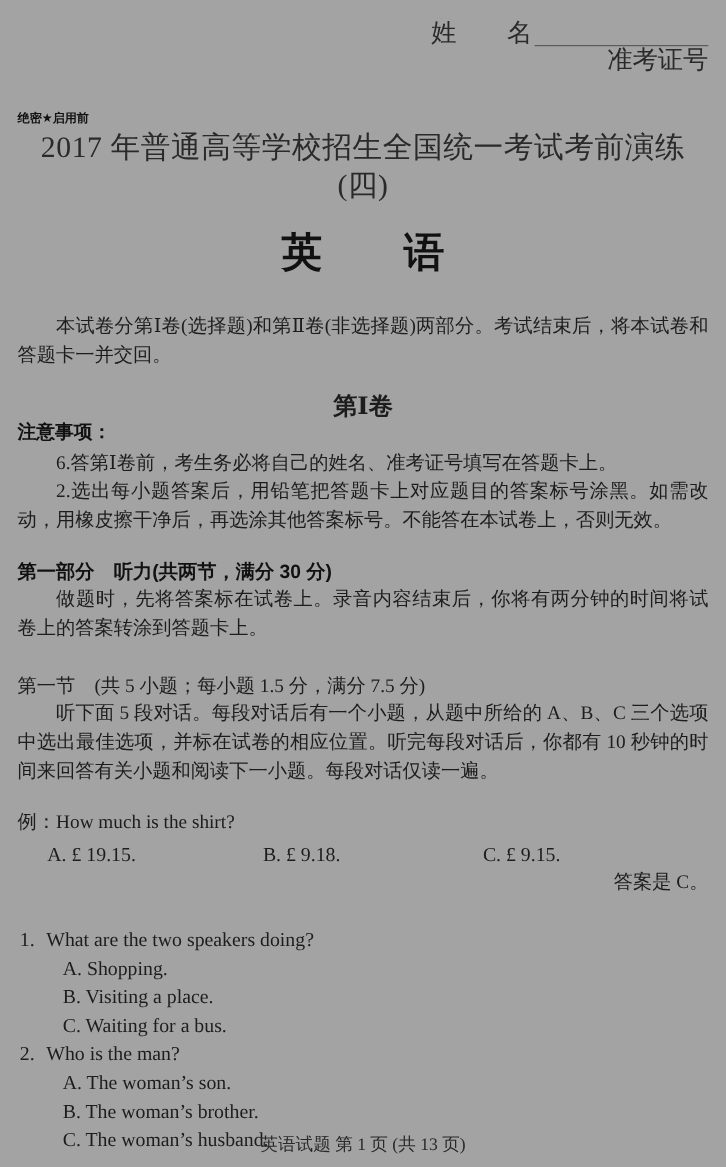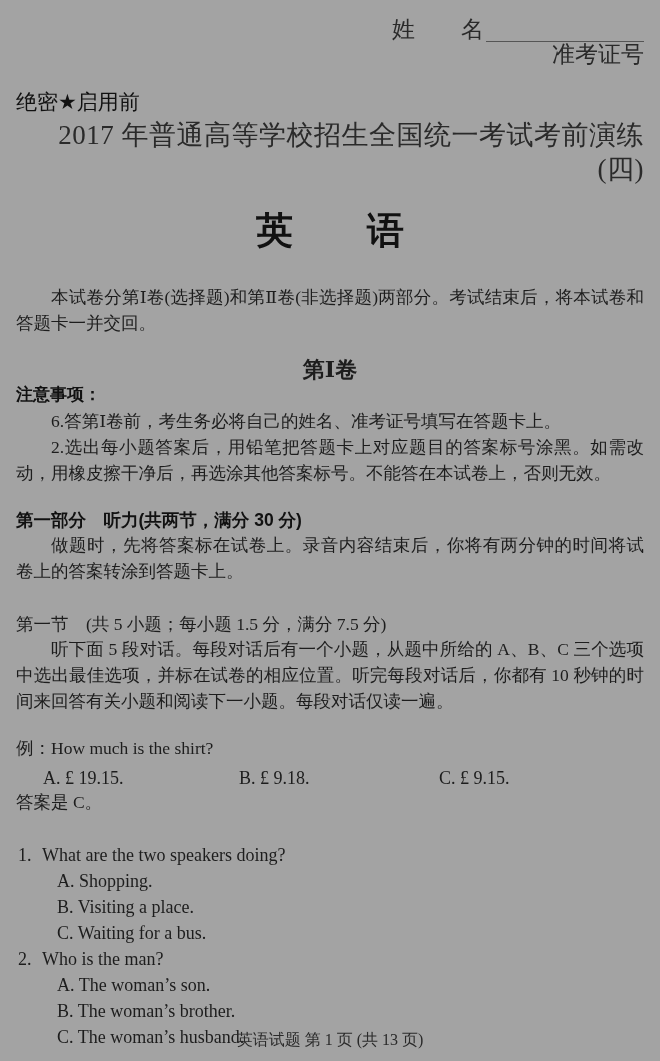--- a/index.html
+++ b/index.html
@@ -19,24 +19,24 @@
   
   .header-fields { width: 252px; margin-left: auto; }
   .field-row { display: flex; align-items: flex-end; }
   .field-row.name-row { height: 30px; }
   .field-row.examno-row { height: 46px; flex-direction: column; }
   .field-label { font-size: 23px; line-height: 1.1; white-space: pre; color: #2a2a2a; }
   .blank-line { flex: 1; border-bottom: 1.5px solid #555; margin-left: 2px; height: 1px; }
 
   .classified {
     font-family: "Liberation Sans", "DejaVu Sans", sans-serif;
-    font-weight: normal; font-size: 21px; margin-top: 0; color: #111;
+    font-weight: bold; font-size: 11px; margin-top: 12px; color: #111;
   }
   .exam-title {
-    font-size: 27px; font-weight: normal; text-align: right;
+    font-size: 27px; font-weight: normal; text-align: center;
     margin: 2px 0 0 0; letter-spacing: 0.5px; line-height: 34px; color: #2a2a2a;
   }
   .subject-title {
     font-family: "Liberation Sans", "DejaVu Sans", sans-serif;
     font-weight: bold; font-size: 37px; text-align: center;
     margin: 22px 0 0 0; line-height: 46px; white-space: pre; color: #111;
   }
 
   .body { font-size: 17.5px; line-height: 26px; margin: 0; text-align: justify; color: #1d1d1d; }
   .indent { text-indent: 2em; }
@@ -53,21 +53,21 @@
     font-family: "Liberation Sans", "DejaVu Sans", sans-serif;
     font-weight: bold; font-size: 17.5px; margin-top: 22px; line-height: 24px; color: #111;
     white-space: pre;
   }
   .section-heading { font-size: 17.5px; margin-top: 28px; line-height: 24px; white-space: pre; }
 
   .example-prompt { font-size: 17.5px; line-height: 24px; margin-top: 22px; }
   .example-options { display: flex; margin-top: 6px; font-size: 18px; line-height: 24px; font-family: Liberation Serif, serif; }
   .example-options .opt-a { margin-left: 27px; width: 196px; }
   .example-options .opt-b { width: 200px; }
-  .answer-note { font-size: 17.5px; line-height: 24px; }
+  .answer-note { font-size: 17.5px; line-height: 24px; text-align: right; }
 
   .question { margin-top: 28px; }
   .q-line { display: flex; font-size: 18px; line-height: 26px; }
   .q-num { width: 24px; flex: none; margin-left: 2px; }
   .q-option { padding-left: 41px; font-size: 18px; line-height: 26px; }
 
   .footer {
     position: absolute; left: 0; right: 0; bottom: 10px;
     text-align: center; font-size: 16px; color: #2a2a2a; white-space: pre;
   }

